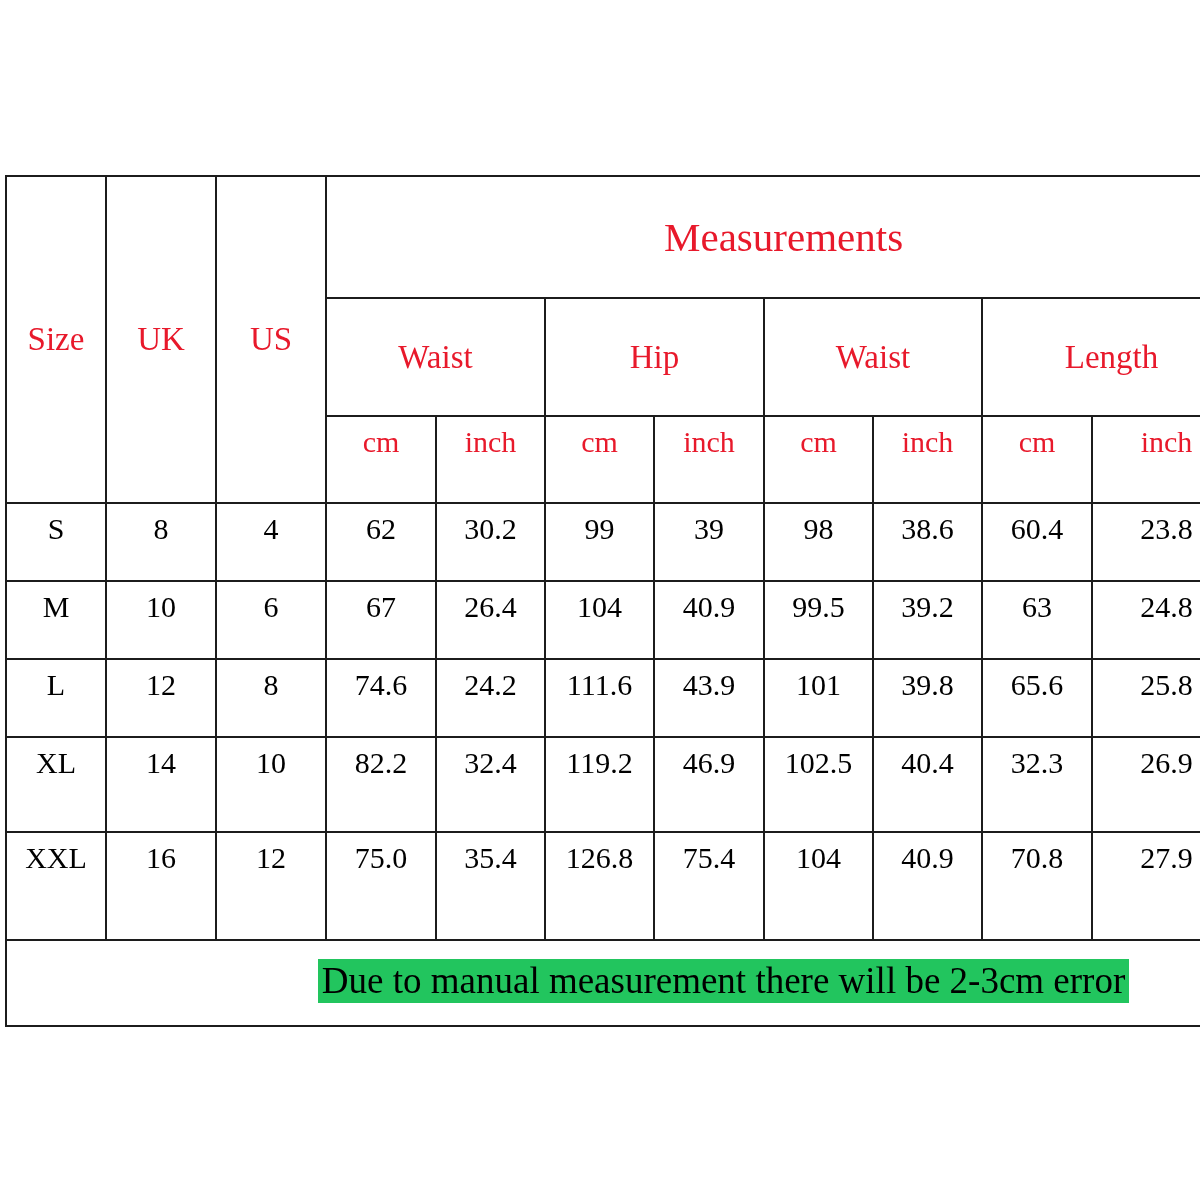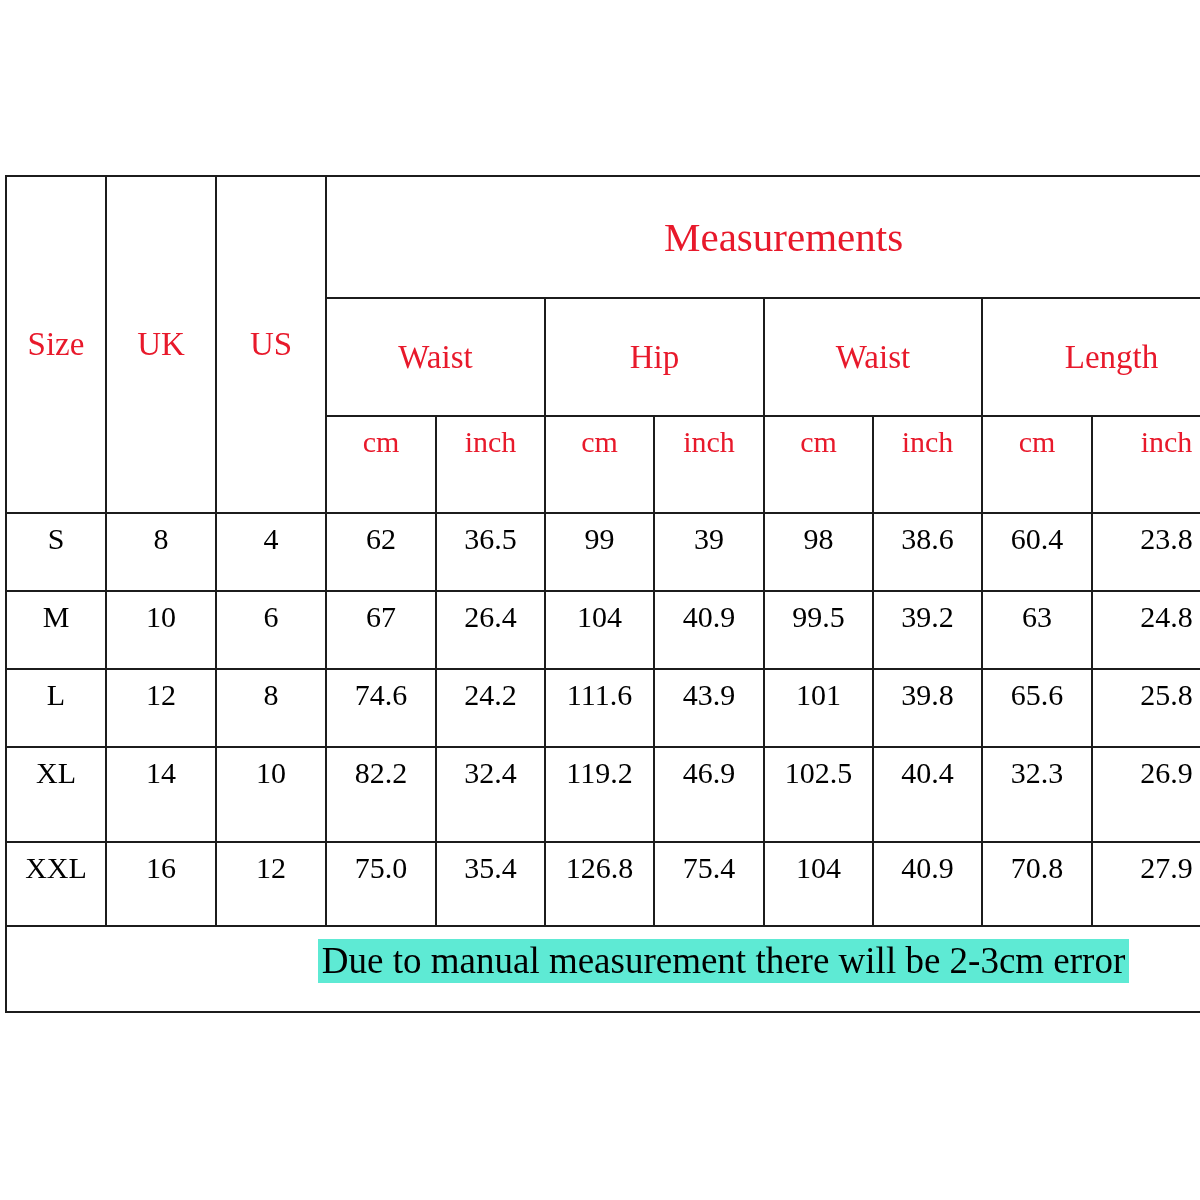--- a/index.html
+++ b/index.html
@@ -55,22 +55,22 @@
     font-size: 30px;
     vertical-align: top;
     padding-top: 8px !important;
   }
   .footer-cell {
     vertical-align: top;
     text-align: left;
   }
   .note-band {
     display: inline-block;
-    margin: 12px 0 0 200px;
-    background: #5eead4;
+    margin: 18px 0 0 200px;
+    background: #22c55e;
     color: #000000;
     font-size: 37px;
     line-height: 44px;
     padding: 0 4px;
     white-space: nowrap;
   }
 </style>
 </head>
 <body>
 
@@ -98,37 +98,37 @@
       <td colspan="8" class="hdr title-cell">Measurements</td>
     </tr>
 
     <tr style="height:118px">
       <td colspan="2" class="hdr group-cell">Waist</td>
       <td colspan="2" class="hdr group-cell">Hip</td>
       <td colspan="2" class="hdr group-cell">Waist</td>
       <td colspan="2" class="hdr group-cell">Length</td>
     </tr>
 
-    <tr style="height:97px">
+    <tr style="height:87px">
       <td class="hdr unit-cell">cm</td>
       <td class="hdr unit-cell">inch</td>
       <td class="hdr unit-cell">cm</td>
       <td class="hdr unit-cell">inch</td>
       <td class="hdr unit-cell">cm</td>
       <td class="hdr unit-cell">inch</td>
       <td class="hdr unit-cell">cm</td>
       <td class="hdr unit-cell">inch</td>
     </tr>
 
     <tr style="height:78px">
       <td class="data-cell">S</td>
       <td class="data-cell">8</td>
       <td class="data-cell">4</td>
       <td class="data-cell">62</td>
-      <td class="data-cell">36.5</td>
+      <td class="data-cell">30.2</td>
       <td class="data-cell">99</td>
       <td class="data-cell">39</td>
       <td class="data-cell">98</td>
       <td class="data-cell">38.6</td>
       <td class="data-cell">60.4</td>
       <td class="data-cell">23.8</td>
     </tr>
 
     <tr style="height:78px">
       <td class="data-cell">M</td>
@@ -165,21 +165,21 @@
       <td class="data-cell">82.2</td>
       <td class="data-cell">32.4</td>
       <td class="data-cell">119.2</td>
       <td class="data-cell">46.9</td>
       <td class="data-cell">102.5</td>
       <td class="data-cell">40.4</td>
       <td class="data-cell">32.3</td>
       <td class="data-cell">26.9</td>
     </tr>
 
-    <tr style="height:84px">
+    <tr style="height:108px">
       <td class="data-cell">XXL</td>
       <td class="data-cell">16</td>
       <td class="data-cell">12</td>
       <td class="data-cell">75.0</td>
       <td class="data-cell">35.4</td>
       <td class="data-cell">126.8</td>
       <td class="data-cell">75.4</td>
       <td class="data-cell">104</td>
       <td class="data-cell">40.9</td>
       <td class="data-cell">70.8</td>

